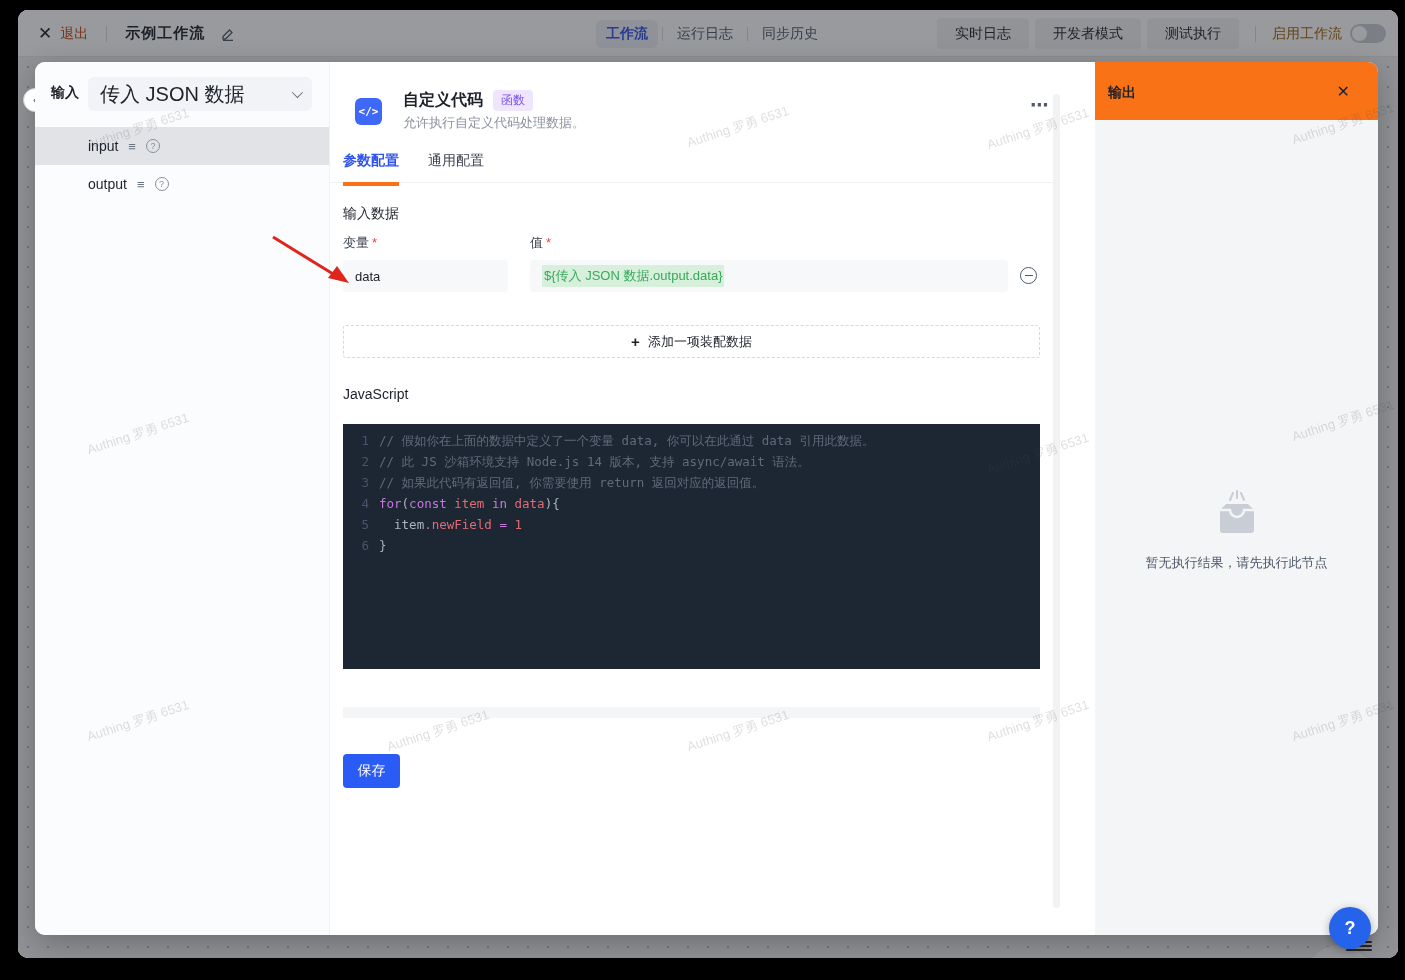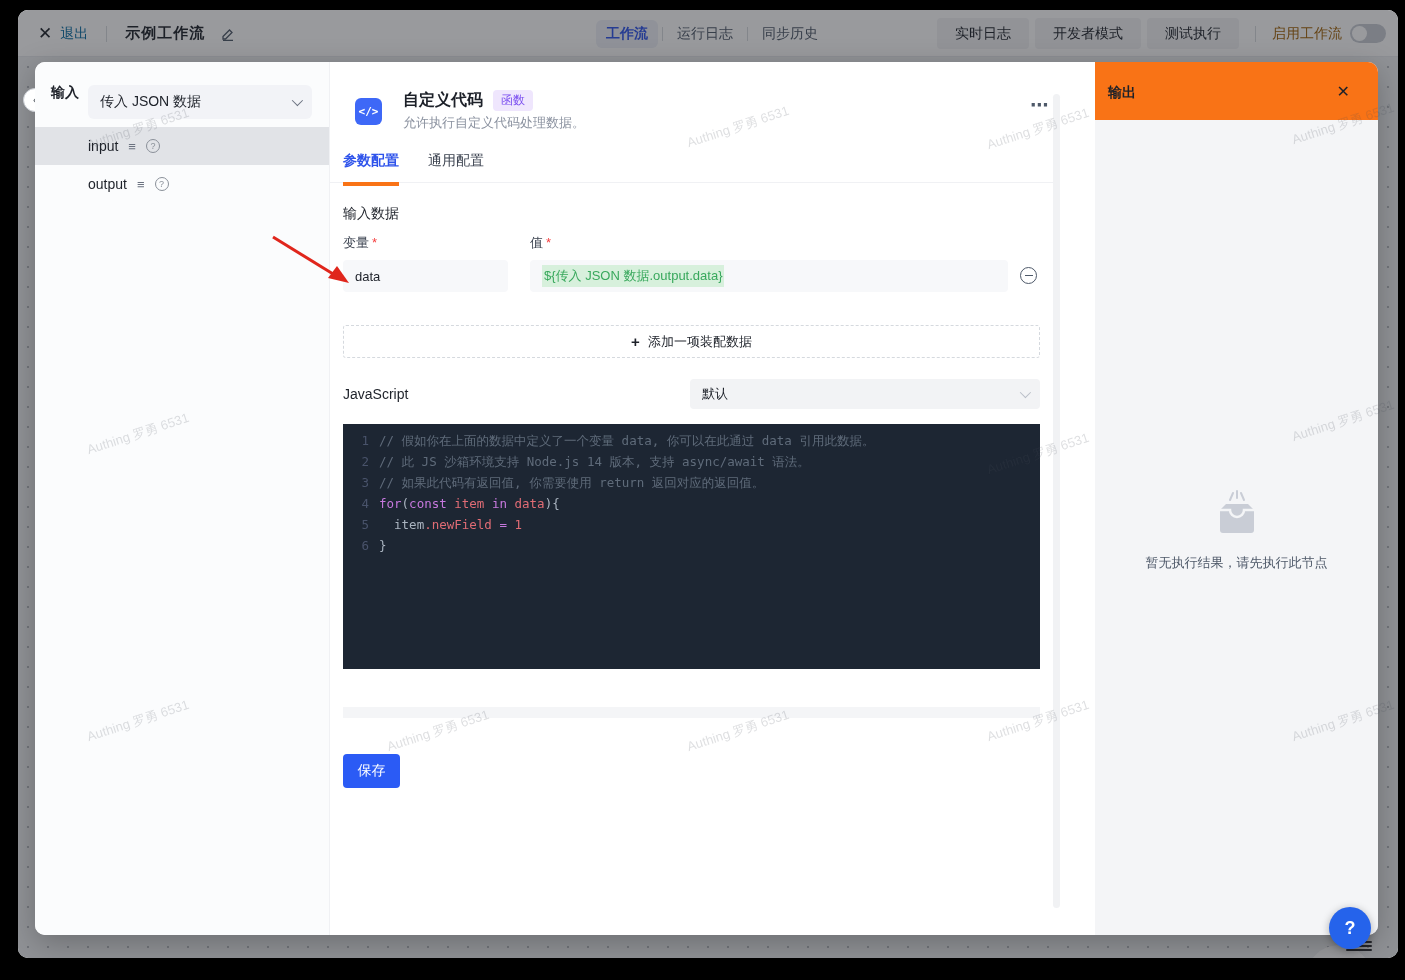--- a/index.html
+++ b/index.html
@@ -7,21 +7,21 @@
     font-family:"Liberation Sans","DejaVu Sans",sans-serif; }
   .stage { position:absolute; left:0; top:0; width:1405px; height:980px; }
 
   
   .app { position:absolute; left:18px; top:10px; width:1380px; height:948px;
     border-radius:10px; overflow:hidden; background:#eef0f2; }
   .topbar { position:absolute; left:0; top:0; width:100%; height:47px; background:#fff;
     border-bottom:1px solid #e8eaed; }
   .tb-left { position:absolute; left:20px; top:0; height:47px; display:flex; align-items:center; gap:8px; }
   .tb-x { font-size:17px; font-weight:700; color:#1d2129; }
-  .tb-exit { font-size:14px; color:#0369a1; }
+  .tb-exit { font-size:14px; color:#c2410c; }
   .tb-div { width:1px; height:16px; background:#d8dade; margin:0 10px; }
   .tb-title { font-size:15px; font-weight:700; color:#1d2129; letter-spacing:1px; }
   .pencil { width:14px; height:14px; margin-left:8px; }
   .tb-tabs { position:absolute; left:578px; top:8px; height:31px; display:flex; align-items:center; }
   .tb-tab { font-size:14px; color:#4e5969; padding:5px 10px; border-radius:6px; }
   .tb-tab.active { color:#2f54eb; background:#eef1f8; font-weight:600; }
   .tb-tabdiv { width:1px; height:14px; background:#d8dade; margin:0 4px; }
   .tb-right { position:absolute; right:12px; top:8px; height:31px; display:flex; align-items:center; gap:6px; }
   .tb-btn { height:31px; padding:0 18px; background:#f2f3f5; border-radius:4px; font-size:14px;
     color:#1d2129; display:flex; align-items:center; }
@@ -40,21 +40,21 @@
     border-radius:10px; z-index:20; box-shadow:0 8px 30px rgba(0,0,0,.25); }
   .edge-knob { position:absolute; left:-12px; top:26px; width:24px; height:24px; border-radius:50%;
     background:#fff; border:1px solid #c8ccd2; color:#5a6068; font-size:12px; display:flex;
     align-items:center; justify-content:center; overflow:hidden; }
 
   
   .lpanel { position:absolute; left:0; top:0; width:295px; height:100%; background:#fbfcfd;
     border-right:1px solid #f0f1f4; border-radius:10px 0 0 10px; overflow:hidden; }
   .lp-label { position:absolute; left:16px; top:22px; font-size:14px; font-weight:700; color:#1d2129; }
   .lp-select { position:absolute; left:53px; top:15px; width:224px; height:34px; background:#f2f3f7;
-    border-radius:6px; display:flex; align-items:center; padding:0 12px; font-size:14px; color:#1d2129;margin-top:8px; }
+    border-radius:6px; display:flex; align-items:center; padding:0 12px; font-size:20px; color:#1d2129; }
   .chev { width:8px; height:8px; border-right:1.6px solid #6b7280; border-bottom:1.6px solid #6b7280;
     transform:rotate(45deg) translateY(-2px); margin-left:auto; }
   .lp-row { position:absolute; left:0; width:340px; height:38px; display:flex; align-items:center;
     padding-left:53px; gap:10px; font-size:14px; color:#1d2129; }
   .lp-row.sel { background:#e1e3e7; }
   .mini-ic { color:#6b7280; font-size:13px; }
   .qmark { display:inline-flex; width:14px; height:14px; border:1px solid #8a9099; border-radius:50%;
     color:#8a9099; font-size:9px; align-items:center; justify-content:center; }
 
   
@@ -214,24 +214,20 @@
         <span class="val-token">${传入 JSON 数据.output.data}</span>
       </div>
       <div class="minus"></div>
 
       <div class="add-btn">
         <span class="add-plus">+</span>
         <span>添加一项装配数据</span>
       </div>
 
       <div class="js-label">JavaScript</div>
-      <div class="js-select">
-        <span>默认</span>
-        <span class="chev"></span>
-      </div>
 
       <div class="editor" id="code-editor">
           <div class="code-line"><span class="ln">1</span><span class="cm">// 假如你在上面的数据中定义了一个变量 data, 你可以在此通过 data 引用此数据。</span></div>
           <div class="code-line"><span class="ln">2</span><span class="cm">// 此 JS 沙箱环境支持 Node.js 14 版本, 支持 async/await 语法。</span></div>
           <div class="code-line"><span class="ln">3</span><span class="cm">// 如果此代码有返回值, 你需要使用 return 返回对应的返回值。</span></div>
           <div class="code-line"><span class="ln">4</span><span class="kw">for</span><span class="pl">(</span><span class="kw">const</span><span class="pl"> </span><span class="id">item</span><span class="pl"> </span><span class="kw">in</span><span class="pl"> </span><span class="id">data</span><span class="pl">){</span></div>
           <div class="code-line"><span class="ln">5</span><span class="pl">  item</span><span class="id">.newField</span><span class="kw"> = </span><span class="id">1</span></div>
           <div class="code-line"><span class="ln">6</span><span class="pl">}</span></div>
         </div>
       <div class="hscroll"></div>

